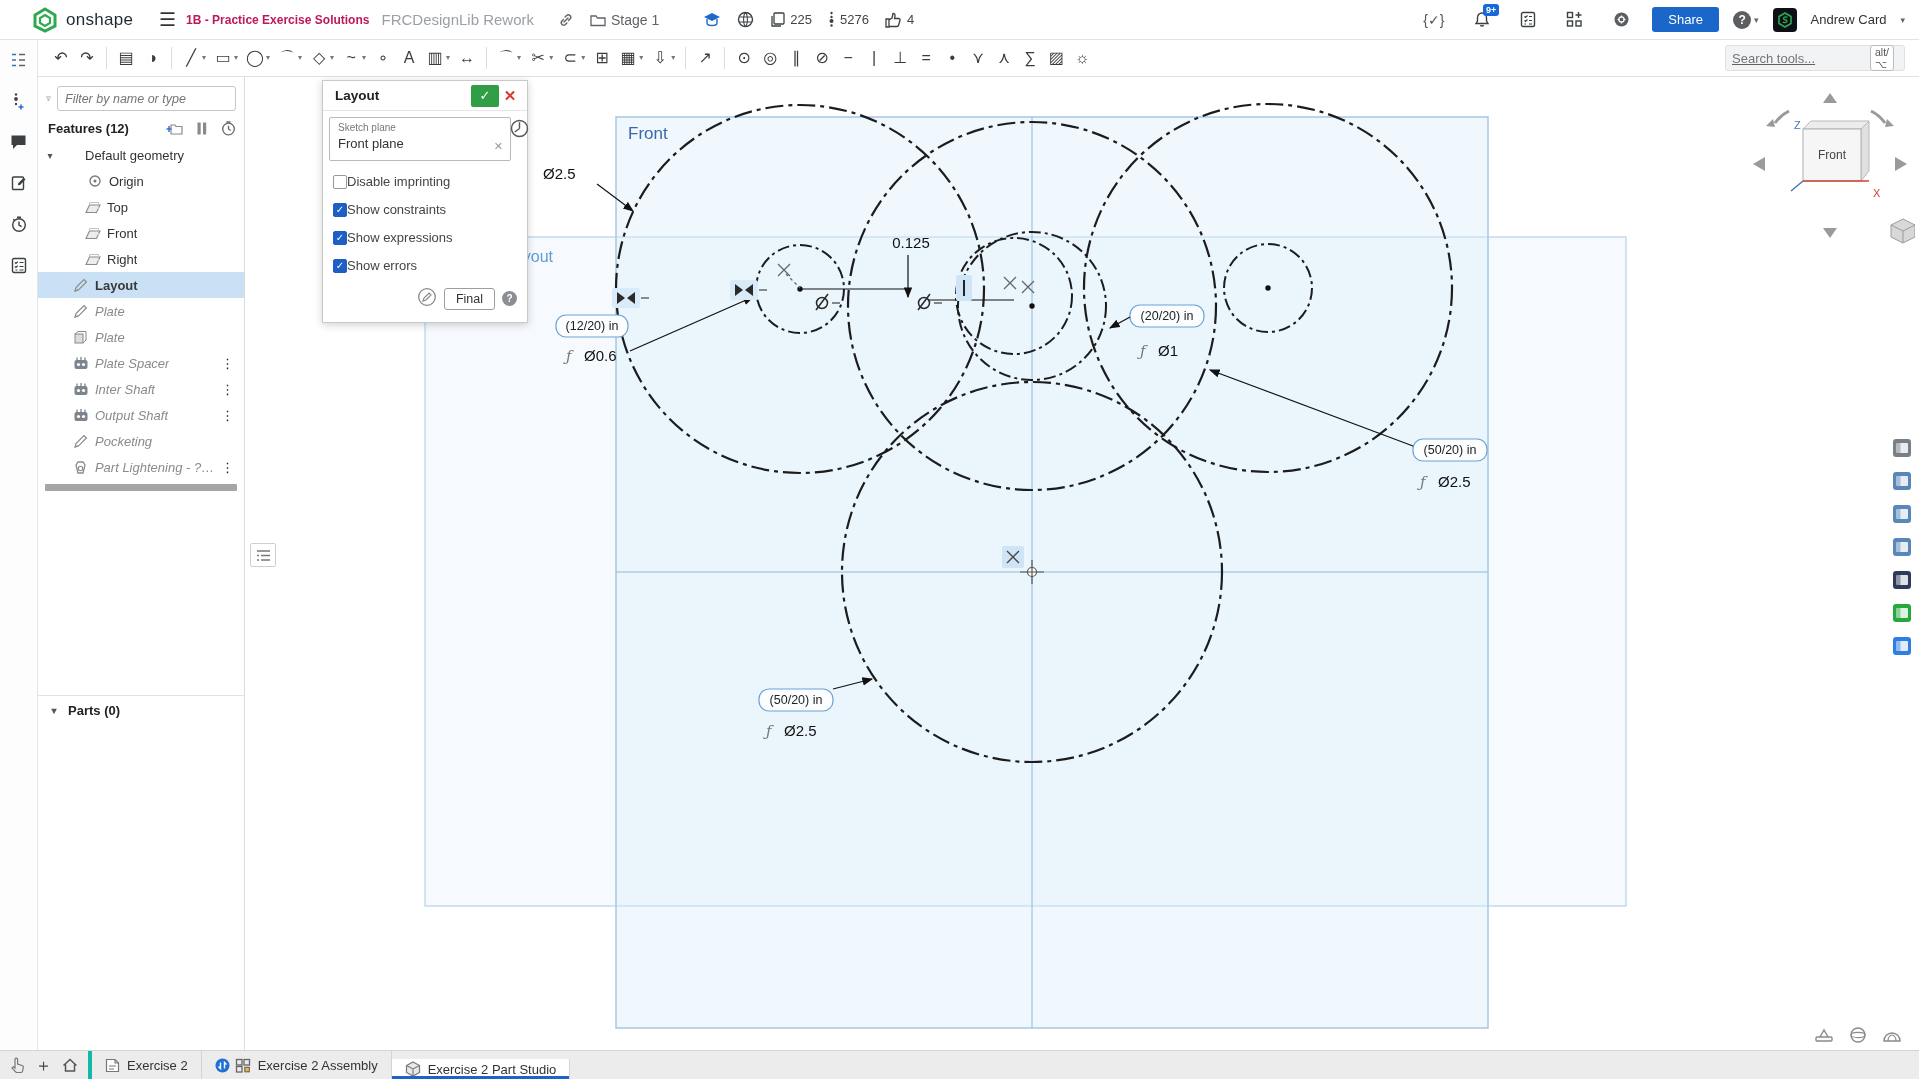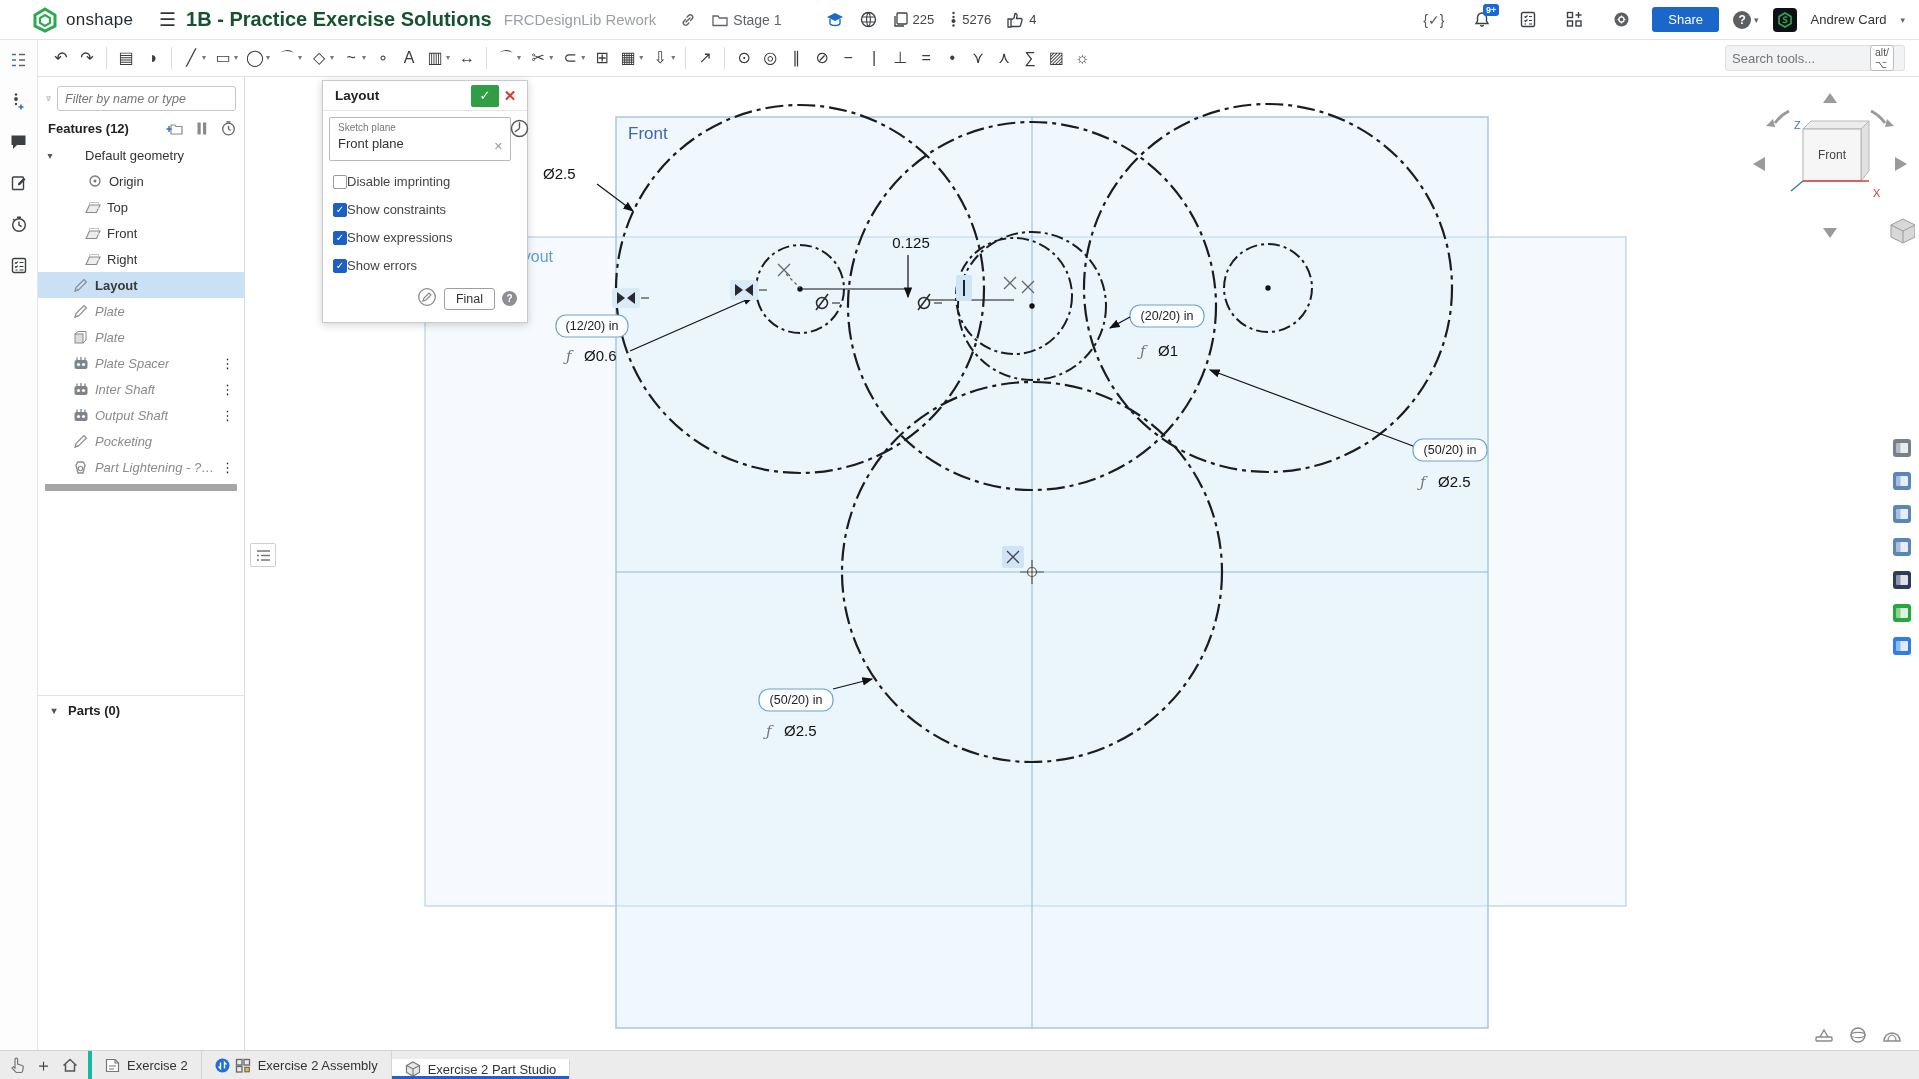--- a/index.html
+++ b/index.html
@@ -6,21 +6,21 @@
   html,body { width:1919px; height:1079px; overflow:hidden; background:#fff;
     font-family:"Liberation Sans", sans-serif; }
   body { position:relative; color:#222; }
 
   
   .topbar { position:absolute; left:0; top:0; width:1919px; height:40px; background:#fff;
     border-bottom:1px solid #e3e3e3; display:flex; align-items:center; z-index:30;padding-left:20px; }
   .logo-wrap { display:flex; align-items:center; gap:8px; padding-left:12px; width:135px; }
   .logo-text { font-size:17px; font-weight:500; color:#1e2a32; letter-spacing:.3px; }
   .hamburger { font-size:19px; color:#333; margin:0 10px 0 4px; cursor:pointer; }
-  .doc-title { font-size:20px; font-weight:700; color:#14532d; margin-right:12px; white-space:nowrap; }
+  .doc-title { font-size:12px; font-weight:700; color:#be185d; margin-right:12px; white-space:nowrap; }
   .doc-sub { font-size:15px; color:#9aa0a6; margin-right:16px; white-space:nowrap; }
   .tb-ic { color:#5f6368; font-size:14px; display:flex; align-items:center; gap:5px; margin:0 8px; }
   .tb-num { font-size:13px; color:#444; }
   .topbar-right { margin-left:auto; display:flex; align-items:center; gap:14px; padding-right:14px; }
   .bell-wrap { position:relative; }
   .badge { position:absolute; top:-7px; right:-9px; background:#1669d9; color:#fff; font-size:9px;
     padding:1px 3px; border-radius:3px; font-weight:700; }
   .share-btn { background:#1a66c9; color:#fff; font-size:13px; padding:5px 16px; border:none;
     border-radius:3px; cursor:pointer; }
   .help-circle { width:18px; height:18px; border-radius:50%; background:#5c5f62; color:#fff;
@@ -34,21 +34,21 @@
   .toolbar { position:absolute; left:38px; top:40px; right:0; height:37px; background:#fff;
     border-bottom:1px solid #e0e0e0; display:flex; align-items:center; padding-left:10px; z-index:25; }
   .tool { display:flex; align-items:center; gap:2px; padding:3px 4px; border-radius:3px;
     color:#3c3c3c; font-size:16px; line-height:1; cursor:pointer; }
   .tool .g { width:18px; text-align:center; display:inline-block; }
   .tool .dd { font-size:8px; color:#777; }
   .tsep { width:1px; height:22px; background:#ddd; margin:0 6px; }
   .search-tools { position:absolute; right:14px; top:5px; width:180px; height:26px; background:#f1f3f4;
     border:1px solid #e0e0e0; border-radius:3px; display:flex; align-items:center; padding:0 6px; gap:4px; }
   .search-tools input { border:none; background:transparent; outline:none; flex:1; font-size:13px;
-    color:#5f6368; font-family:"Liberation Sans",sans-serif; width:90px; }
+    color:#5f6368; font-family:"Liberation Sans",sans-serif; width:90px;text-decoration:underline; }
   .key { border:1px solid #b9bcc0; background:#fff; border-radius:3px; font-size:10.5px; color:#555;
     padding:0 4px;margin-left:44px; }
 
   
   .strip { position:absolute; left:0; top:40px; width:38px; bottom:29px; background:#fdfdfd;
     border-right:1px solid #e4e4e4; display:flex; flex-direction:column; align-items:center;
     padding-top:10px; gap:21px; z-index:20; }
   .strip .sic { width:20px; height:20px; display:flex; align-items:center; justify-content:center; cursor:pointer; }
 
   

